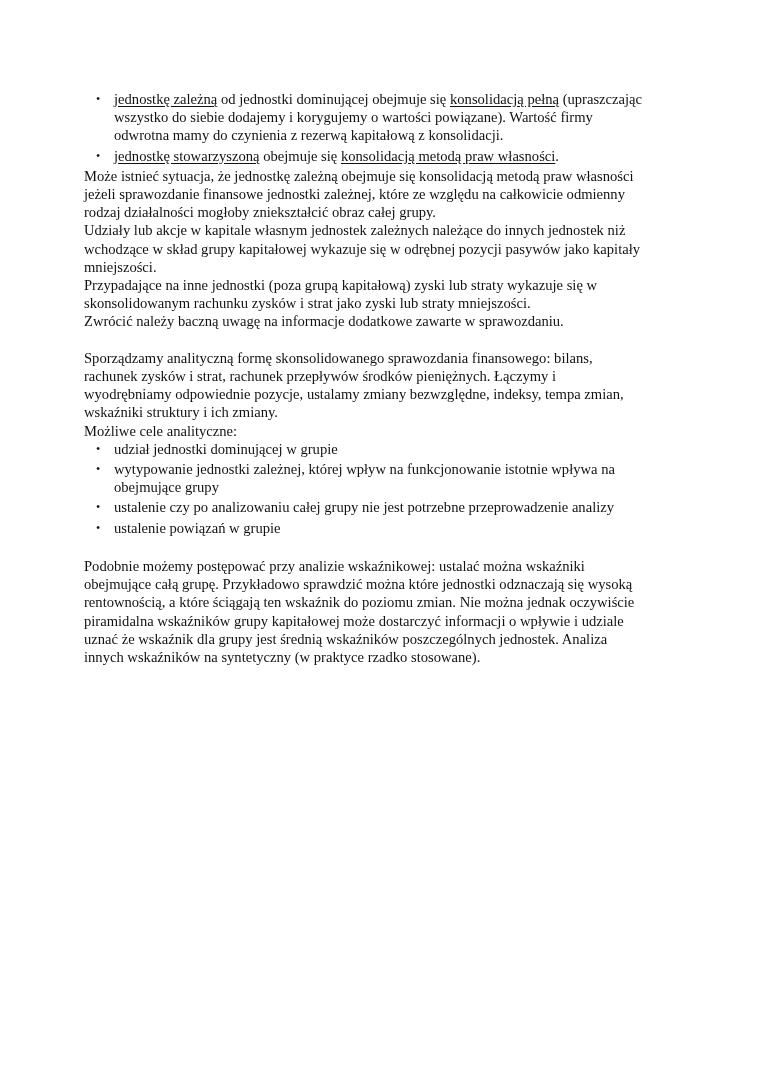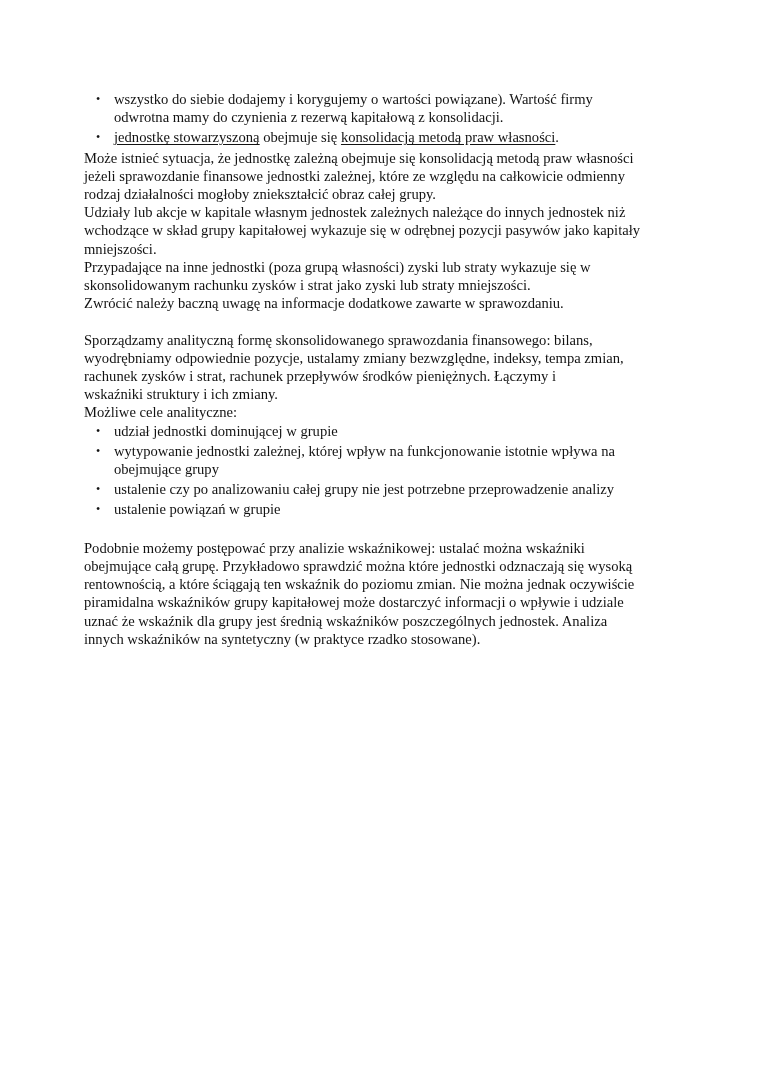--- a/index.html
+++ b/index.html
@@ -48,20 +48,21 @@
   .spacer { height: 18.2px; }
 </style>
 </head>
 <body>
 
 <div class="page">
   <div class="content" id="doc-content">
       <div class="block bullet">
         <span class="marker">•</span>
         <div class="lines">
+          <div class="line"><span class="u">jednostkę zależną</span><span> od jednostki dominującej obejmuje się </span><span class="u">konsolidacją pełną</span><span> (upraszczając</span></div>
           <div class="line"><span>wszystko do siebie dodajemy i korygujemy o wartości powiązane). Wartość firmy</span></div>
           <div class="line"><span>odwrotna mamy do czynienia z rezerwą kapitałową z konsolidacji.</span></div>
         </div>
       </div>
       <div class="block bullet">
         <span class="marker">•</span>
         <div class="lines">
           <div class="line"><span class="u">jednostkę stowarzyszoną</span><span> obejmuje się </span><span class="u">konsolidacją metodą praw własności</span><span>.</span></div>
         </div>
       </div>
@@ -74,35 +75,35 @@
       </div>
       <div class="block para">
         <div class="lines">
           <div class="line"><span>Udziały lub akcje w kapitale własnym jednostek zależnych należące do innych jednostek niż</span></div>
           <div class="line"><span>wchodzące w skład grupy kapitałowej wykazuje się w odrębnej pozycji pasywów jako kapitały</span></div>
           <div class="line"><span>mniejszości.</span></div>
         </div>
       </div>
       <div class="block para">
         <div class="lines">
-          <div class="line"><span>Przypadające na inne jednostki (poza grupą własności) zyski lub straty wykazuje się w</span></div>
+          <div class="line"><span>Przypadające na inne jednostki (poza grupą kapitałową) zyski lub straty wykazuje się w</span></div>
           <div class="line"><span>skonsolidowanym rachunku zysków i strat jako zyski lub straty mniejszości.</span></div>
         </div>
       </div>
       <div class="block para">
         <div class="lines">
           <div class="line"><span>Zwrócić należy baczną uwagę na informacje dodatkowe zawarte w sprawozdaniu.</span></div>
         </div>
       </div>
       <div class="spacer"></div>
       <div class="block para">
         <div class="lines">
           <div class="line"><span>Sporządzamy analityczną formę skonsolidowanego sprawozdania finansowego: bilans,</span></div>
+          <div class="line"><span>rachunek zysków i strat, rachunek przepływów środków pieniężnych. Łączymy i</span></div>
           <div class="line"><span>wyodrębniamy odpowiednie pozycje, ustalamy zmiany bezwzględne, indeksy, tempa zmian,</span></div>
-          <div class="line"><span>rachunek zysków i strat, rachunek przepływów środków pieniężnych. Łączymy i</span></div>
           <div class="line"><span>wskaźniki struktury i ich zmiany.</span></div>
         </div>
       </div>
       <div class="block para">
         <div class="lines">
           <div class="line"><span>Możliwe cele analityczne:</span></div>
         </div>
       </div>
       <div class="block bullet">
         <span class="marker">•</span>

